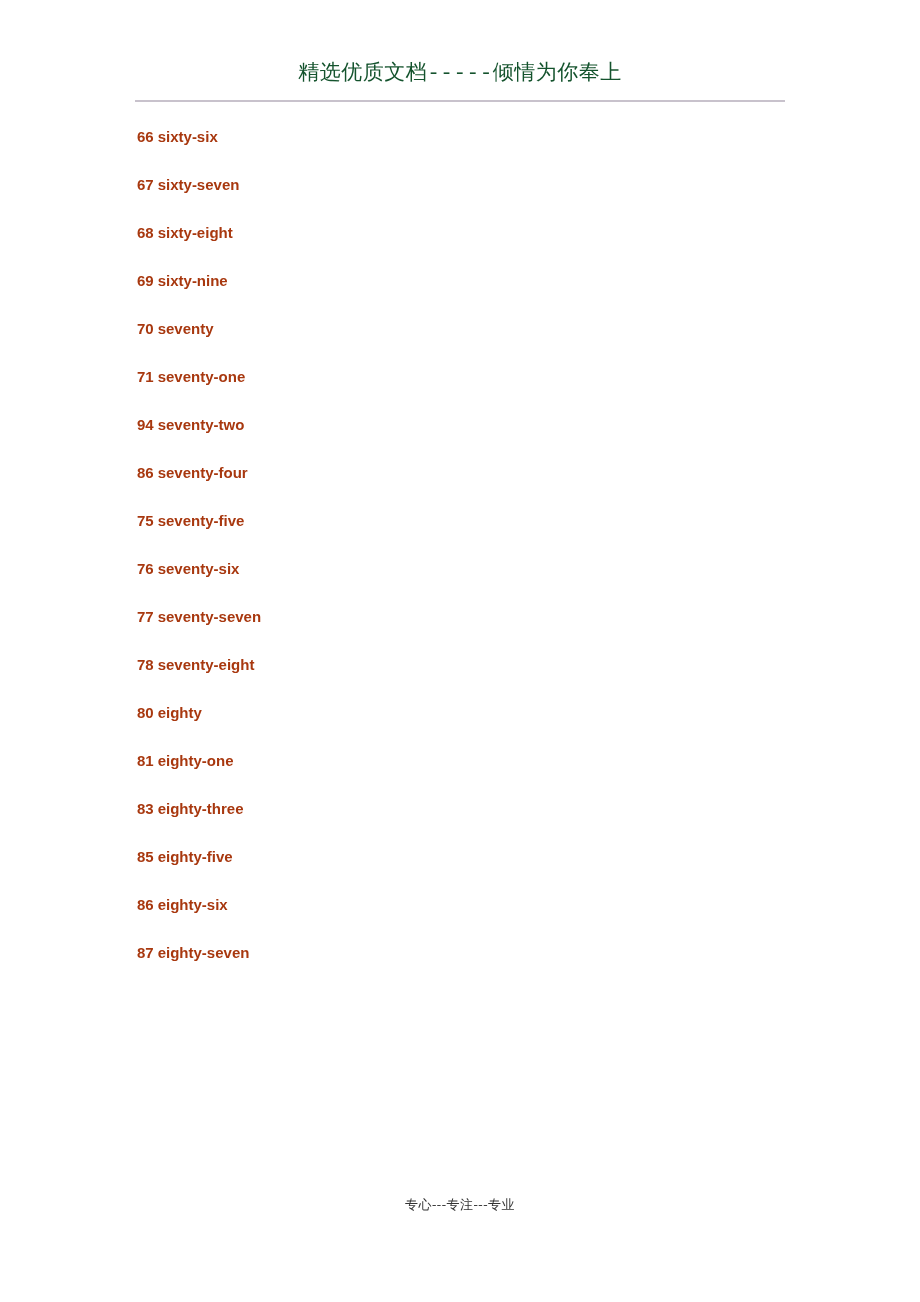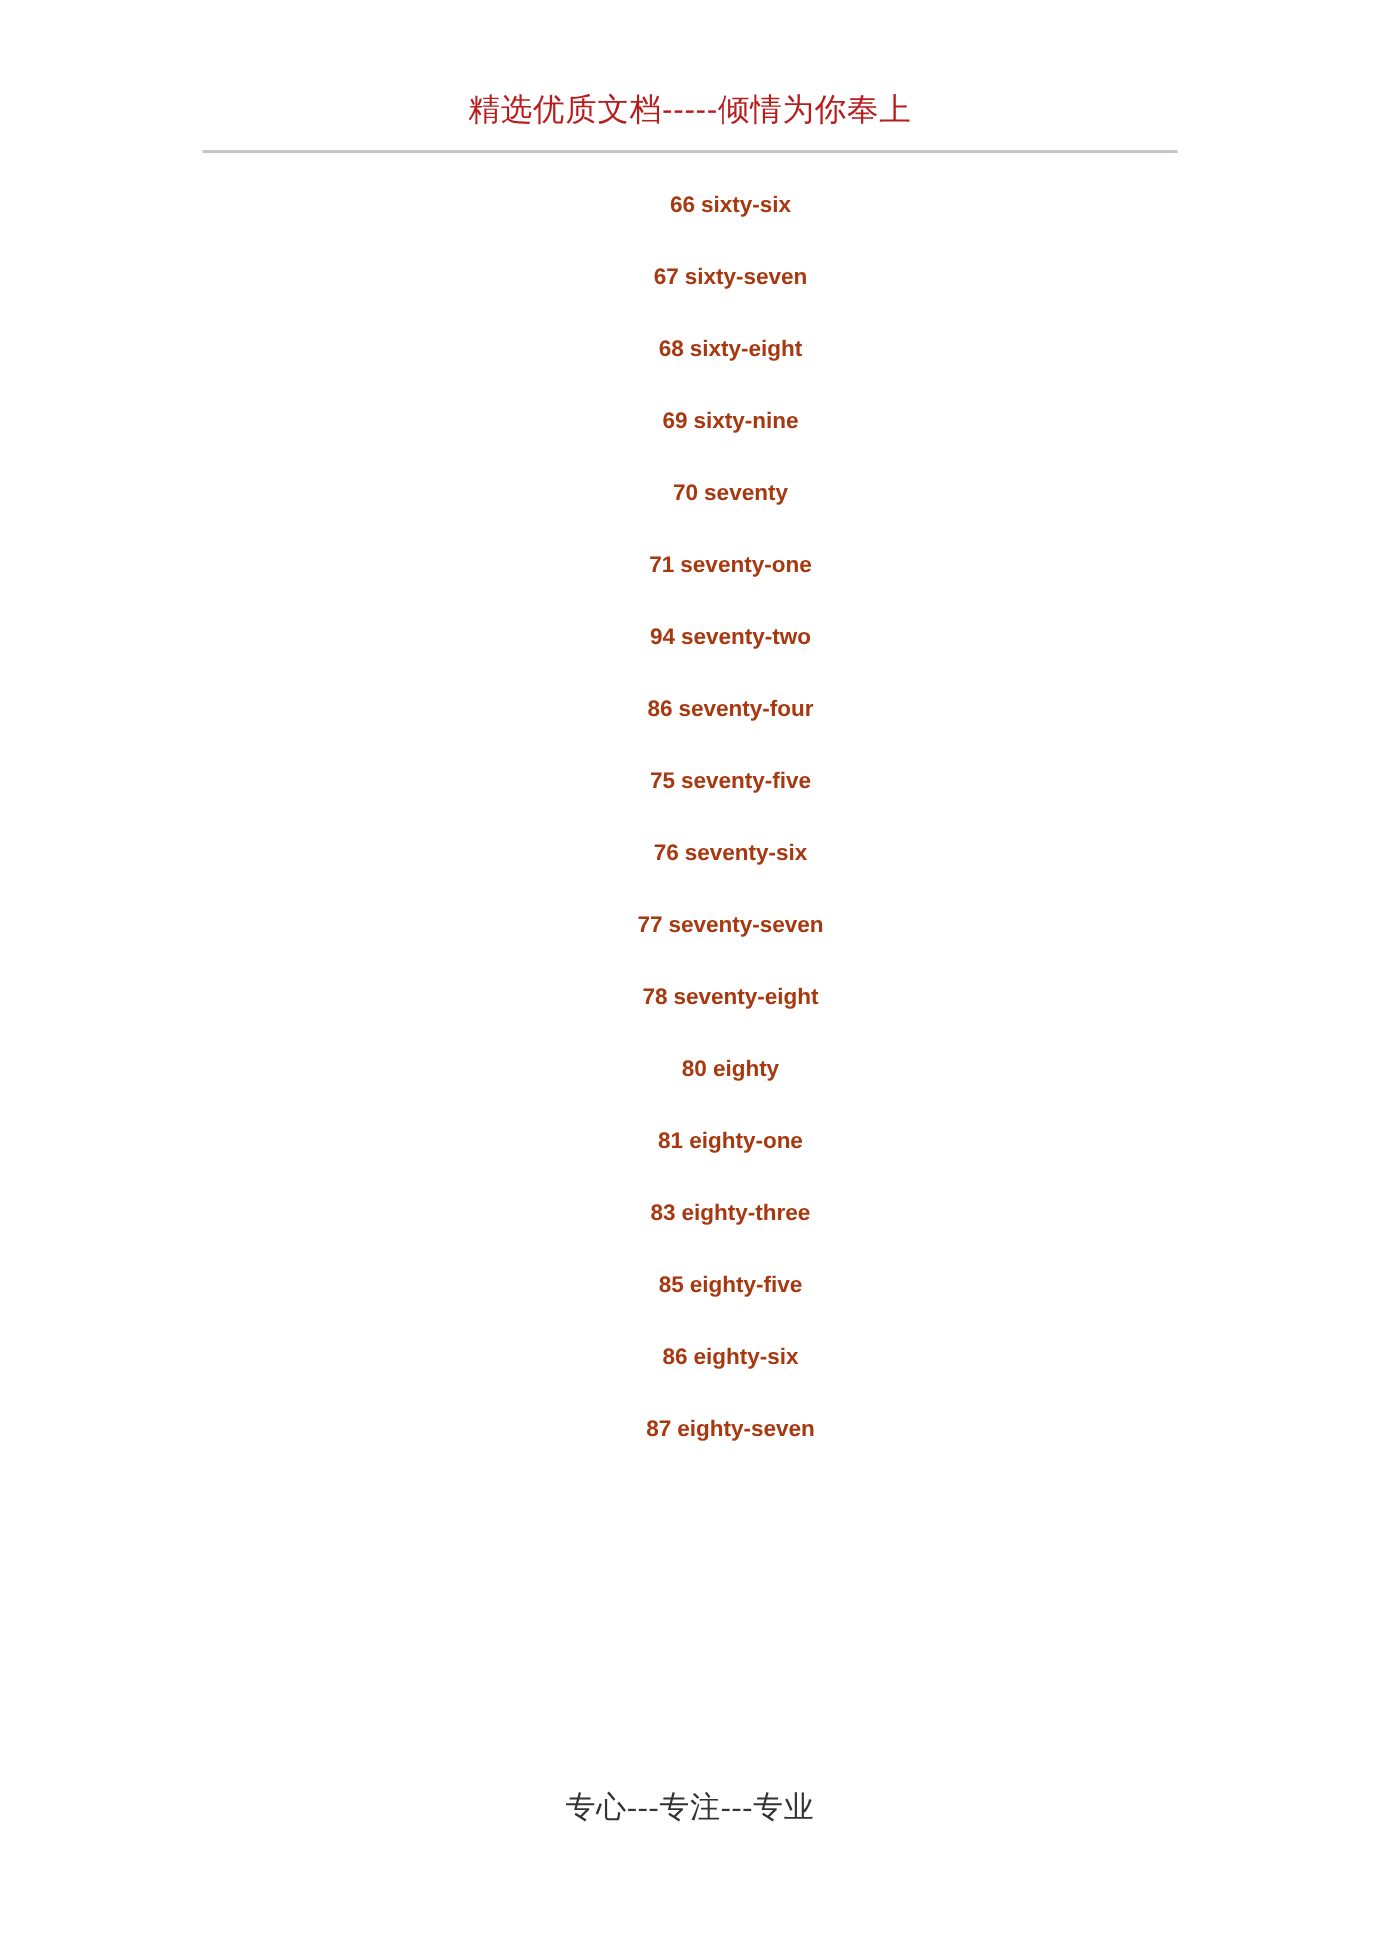--- a/index.html
+++ b/index.html
@@ -26,25 +26,25 @@
   
   .doc-header {
     position: absolute;
     top: 60px;
     left: 0;
     width: 920px;
     text-align: center;
   }
   .doc-header-text {
     display: inline-block;
-    font-family: Liberation Sans, sans-serif;
+    font-family: Liberation Mono, monospace;
     font-size: 21px;
     line-height: 28px;
     letter-spacing: 0.5px;
-    color: #b91c1c;
+    color: #14532d;
     white-space: nowrap;
   }
 
   .header-rule {
     position: absolute;
     top: 92px;
     left: 135px;
     width: 650px;
     height: 2px;
     background: #c8c2cc;
@@ -62,42 +62,41 @@
     list-style: none;
   }
   .number-list-item {
     height: 48px;
     line-height: 26px;
     font-family: "Liberation Sans", sans-serif;
     font-size: 15px;
     font-weight: bold;
     color: #a8380f;
     white-space: nowrap;
-    text-align: center;
   }
   .number-list-item .num,
   .number-list-item .word {
     display: inline;
   }
   .number-list-item .num {
     margin-right: 4px;
   }
 
   
   .doc-footer {
     position: absolute;
     top: 1192px;
     left: 0;
     width: 920px;
     text-align: center;
   }
   .doc-footer-text {
     display: inline-block;
     font-family: "Liberation Serif", "DejaVu Serif", serif;
-    font-size: 20px;
+    font-size: 13px;
     line-height: 26px;
     letter-spacing: 0.5px;
     color: #333333;
     white-space: nowrap;
   }
 </style>
 </head>
 <body>
 
 <div class="page">

